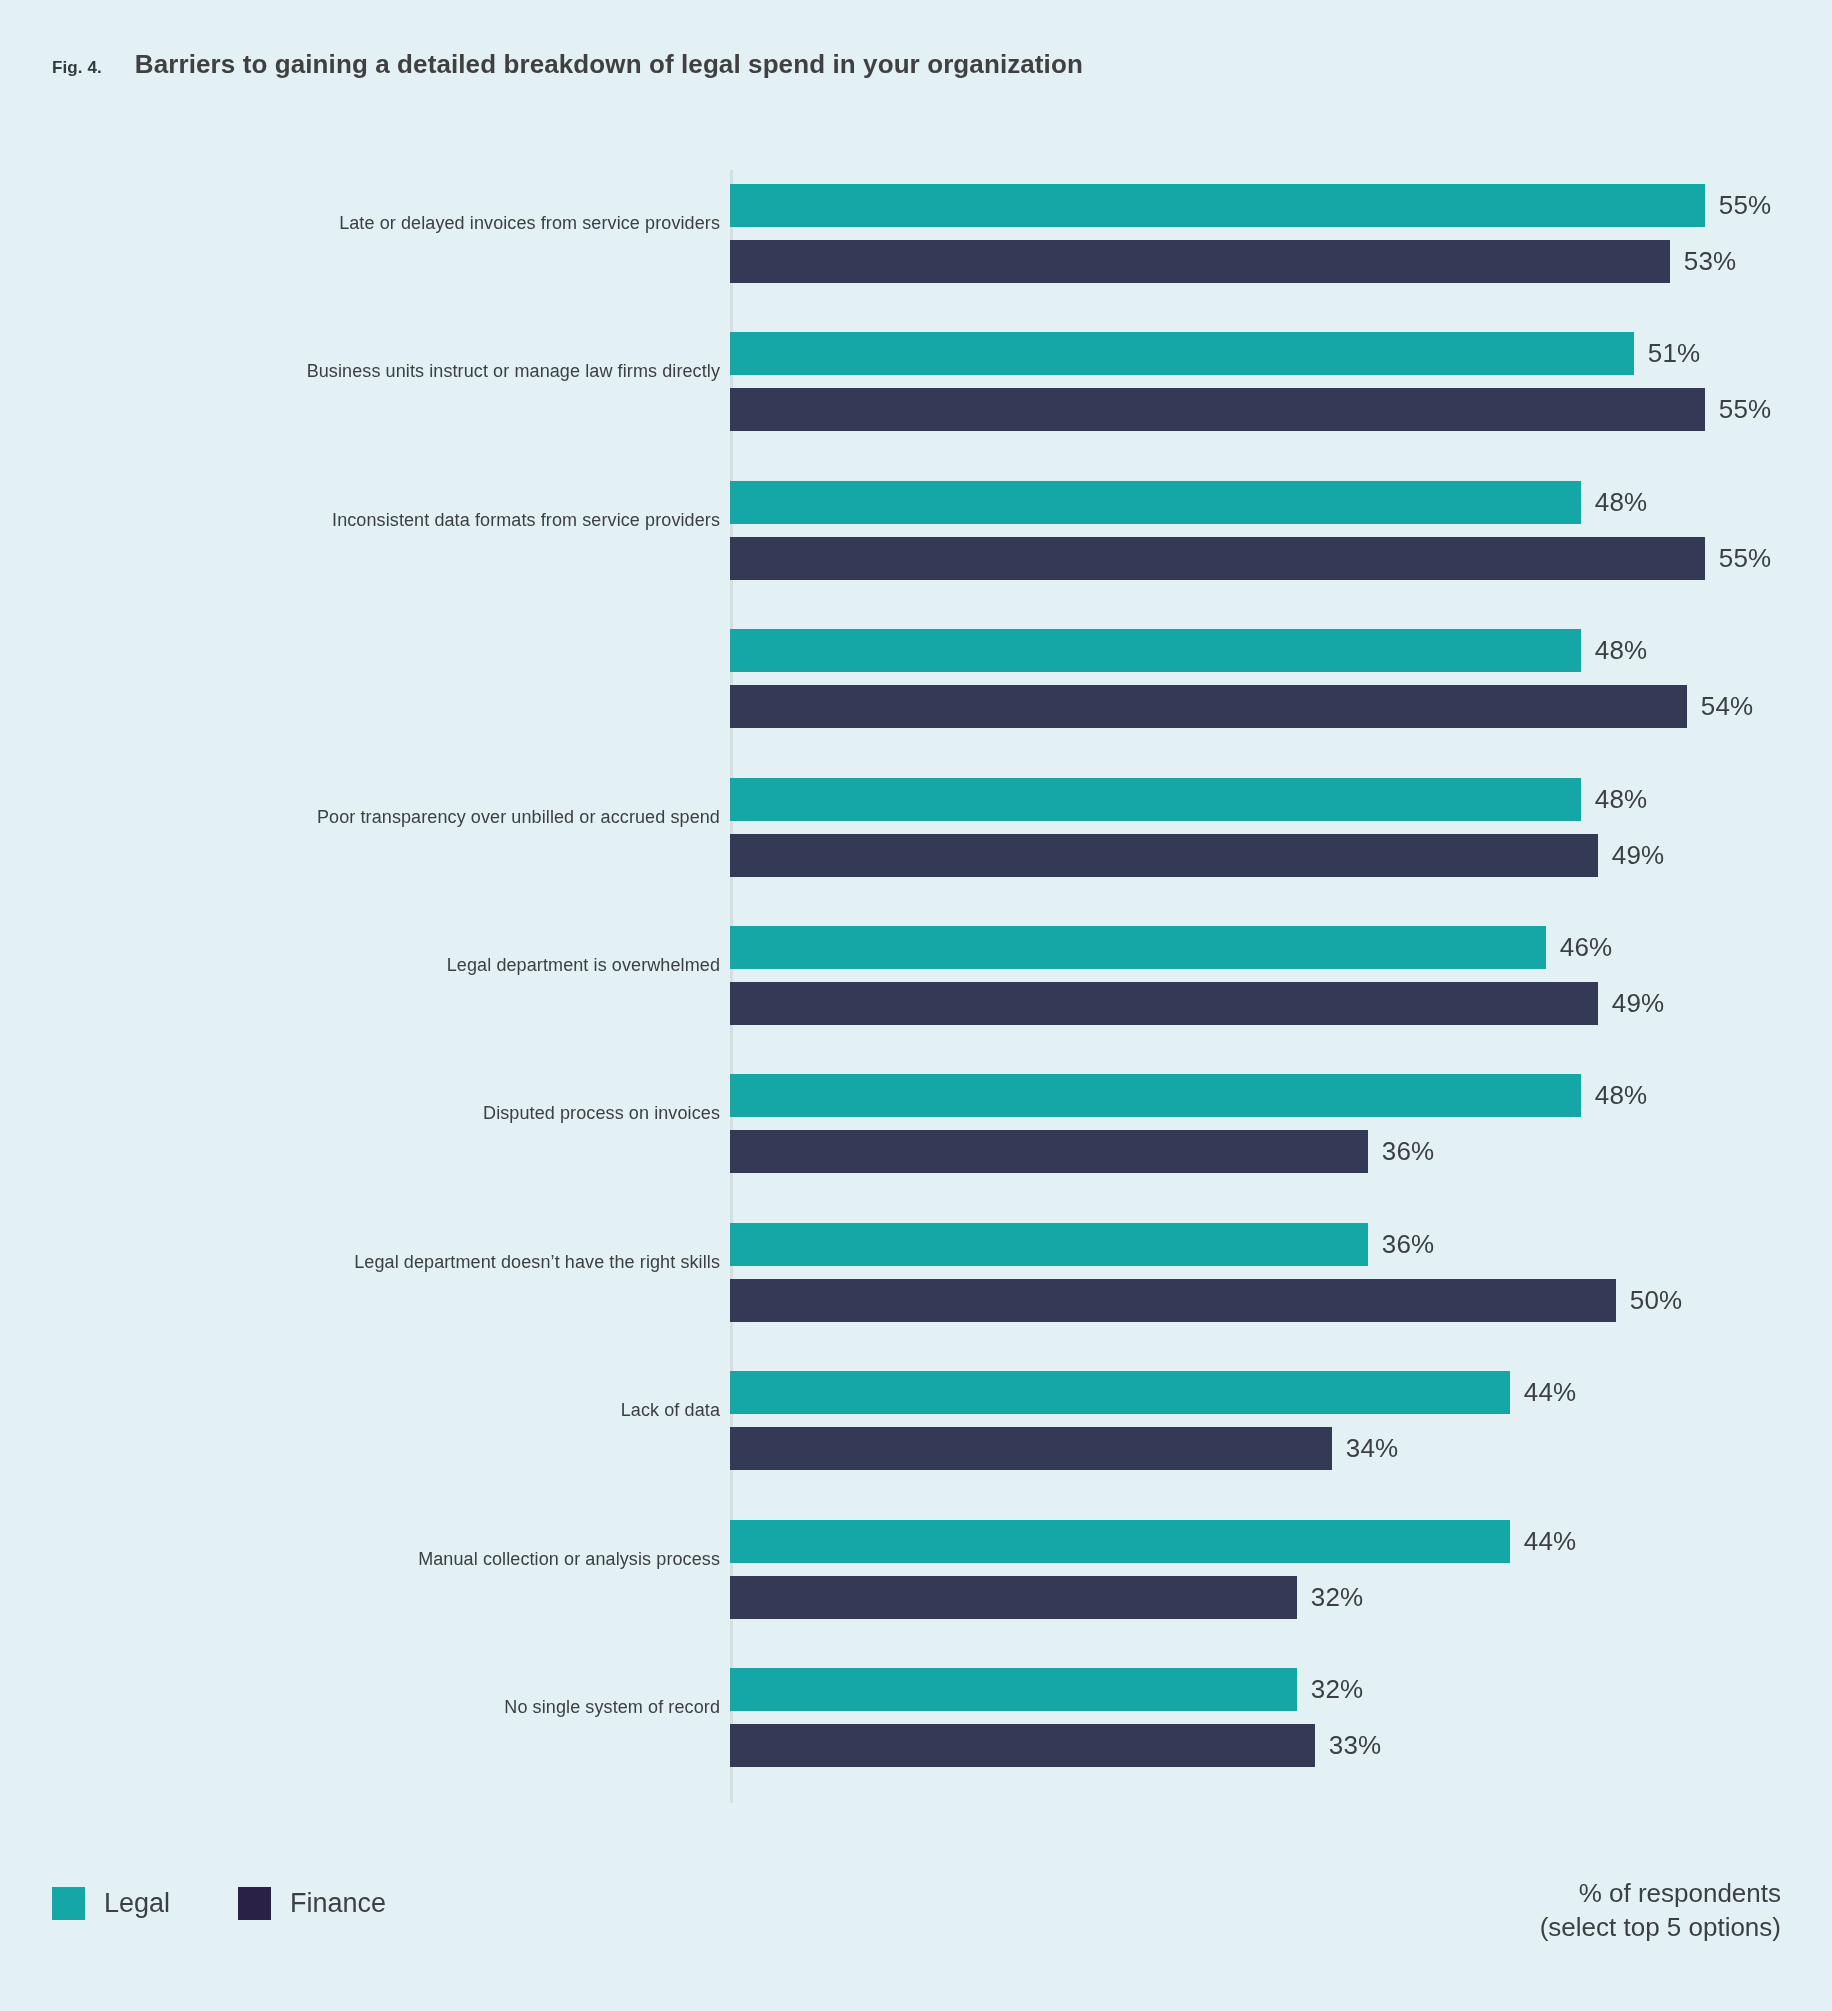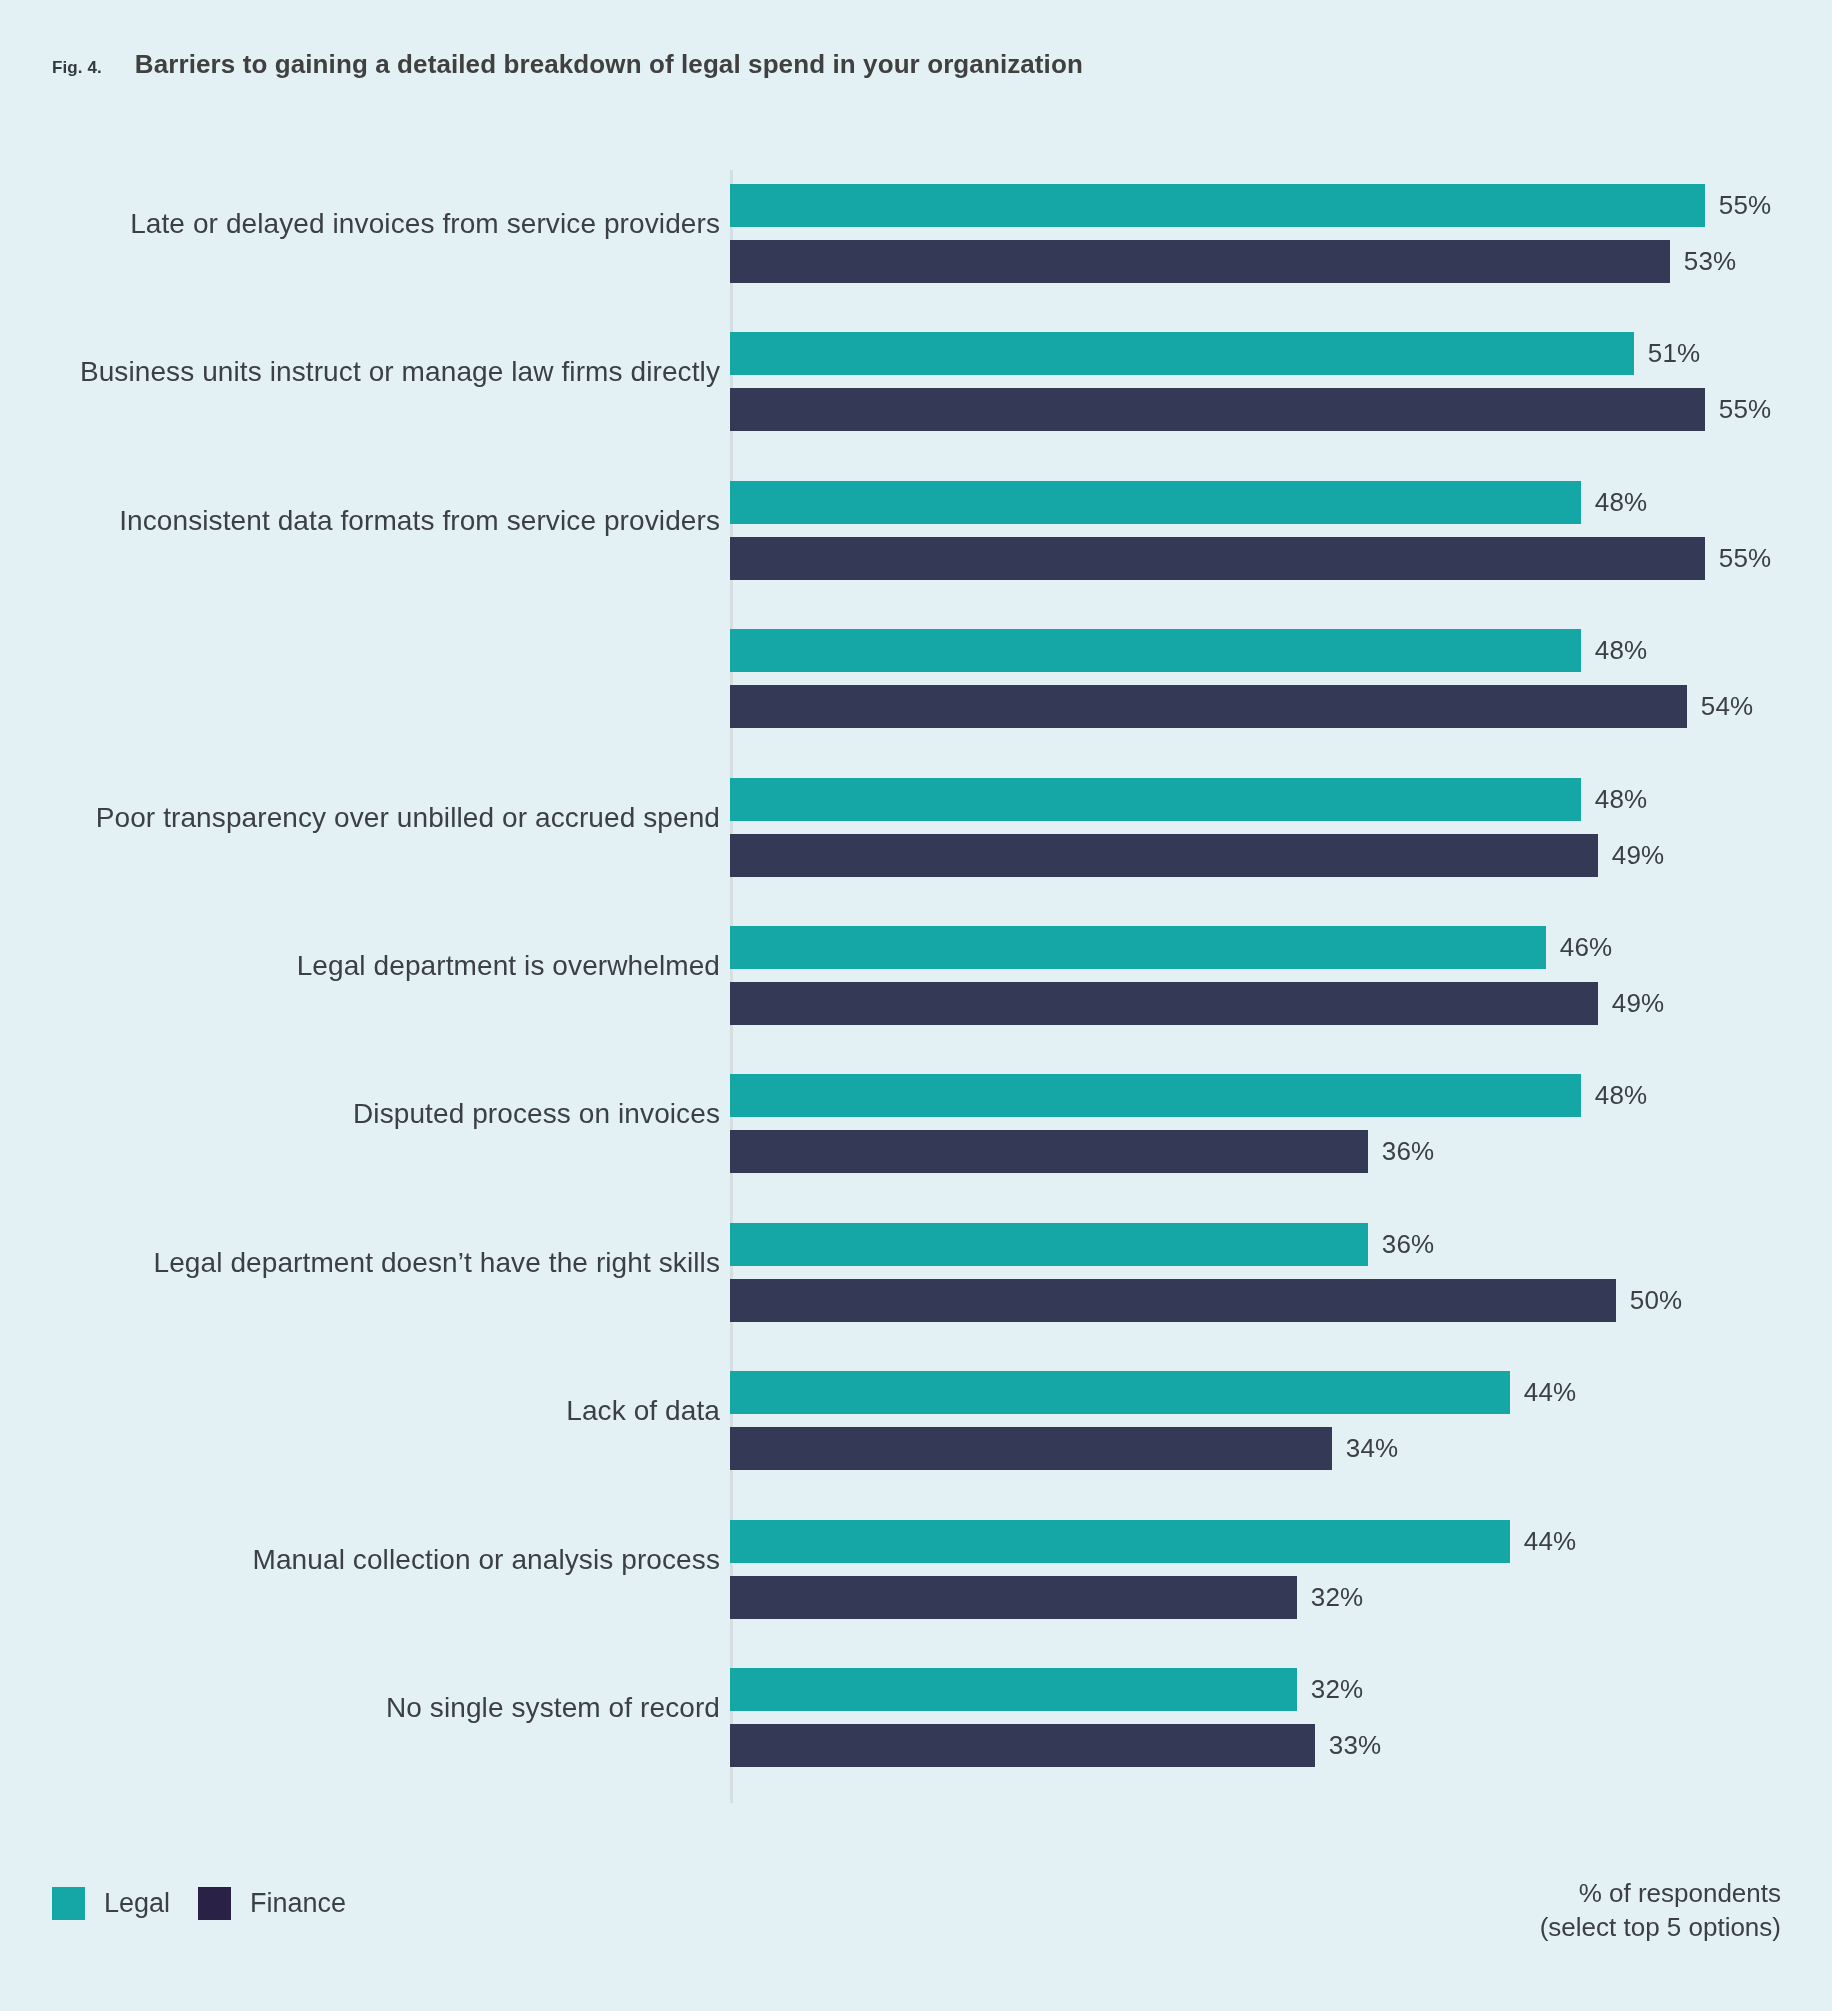--- a/index.html
+++ b/index.html
@@ -66,21 +66,21 @@
     height: 107px;
   }
   .label {
     position: absolute;
     right: 1113px;          
     top: 0;
     height: 107px;
     display: flex;
     align-items: center;
     justify-content: flex-end;
-    font-size: 28px;
+    font-size: 18px;
     color: #3c4043;
     white-space: nowrap;
     letter-spacing: 0.1px;
   }
   .bar-row {
     position: absolute;
     left: 730px;
     height: 47px;
     display: flex;
     align-items: center;
@@ -101,21 +101,21 @@
     letter-spacing: 0.2px;
   }
 
   
   .legend {
     position: absolute;
     left: 52px;
     top: 1887px;
     display: flex;
     align-items: center;
-    gap: 28px;
+    gap: 68px;
   }
   .legend-item {
     display: flex;
     align-items: center;
   }
   .swatch {
     width: 33px;
     height: 33px;
     flex: none;
   }

